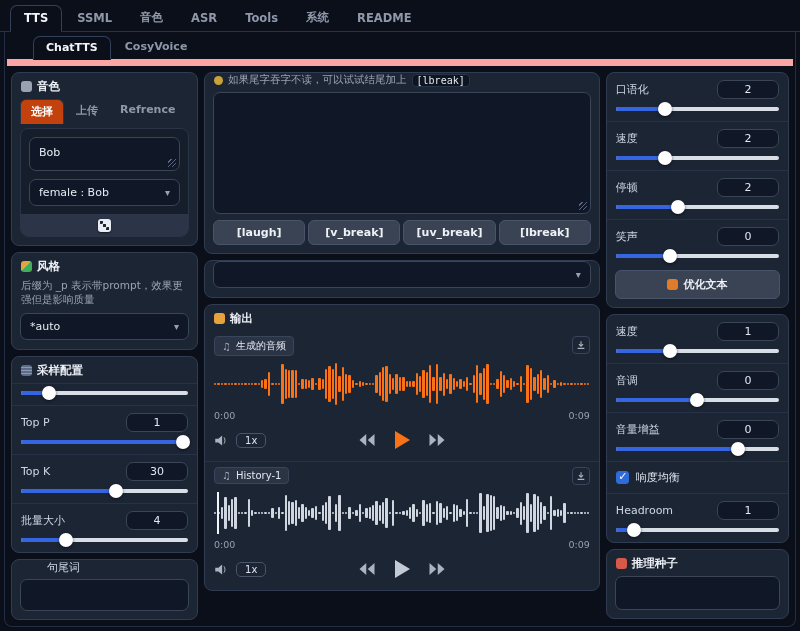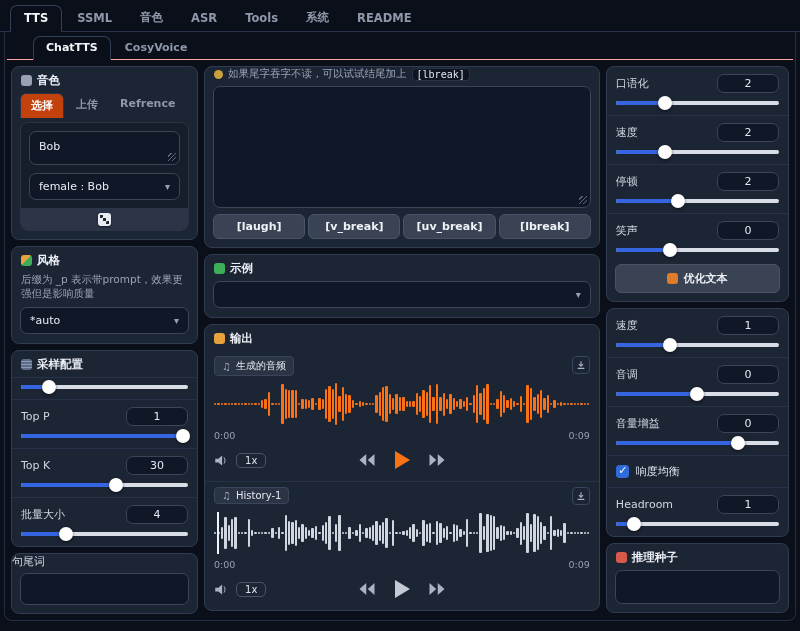--- a/index.html
+++ b/index.html
@@ -8,21 +8,21 @@
     background:#0b0f19;
     font-family:"DejaVu Sans","Liberation Sans",sans-serif;
     color:#e6eaf2;
     font-size:11px;
   }
   
   .topbar { display:flex; align-items:flex-end; gap:2px; padding:5px 10px 0; border-bottom:1px solid #28324a; }
   .ttab { padding:5px 13px 6px; font-size:11.5px; font-weight:600; color:#8f98ab; cursor:pointer; }
   .ttab.active { color:#f3f5f9; background:#0b0f19; border:1px solid #32405a; border-bottom:1px solid #0b0f19; border-radius:7px 7px 0 0; margin-bottom:-1px; }
   .outer { margin:0 4px; border:1px solid #232e45; border-top:none; border-radius:0 0 8px 8px; padding:0 2px 6px; }
-  .subbar { display:flex; align-items:center; gap:2px; padding:4px 26px 0; border-bottom:1px solid #fca5a5; }
+  .subbar { display:flex; align-items:flex-start; gap:2px; padding:4px 26px 0; border-bottom:7px solid #fca5a5; }
   .stab { padding:4px 12px 5px; font-size:11px; font-weight:600; color:#8f98ab; cursor:pointer; }
   .stab.active { color:#f3f5f9; border:1px solid #32405a; border-bottom:1px solid #0b0f19; border-radius:7px 7px 0 0; margin-bottom:-1px; }
   
   .cols { display:flex; gap:6px; padding:6px 4px 0; align-items:flex-start; }
   .col-l { width:190px; display:flex; flex-direction:column; gap:6px; }
   .col-m { width:402px; display:flex; flex-direction:column; gap:6px; }
   .col-r { width:186px; display:flex; flex-direction:column; gap:6px; }
   .card { background:#1c2534; border:1px solid #303c52; border-radius:8px; overflow:hidden; }
   .chead { display:flex; align-items:center; gap:5px; padding:6px 9px 5px; font-size:11.5px; font-weight:700; color:#eceff5; }
   .isq { width:11px; height:11px; border-radius:3px; flex:none; }
@@ -193,21 +193,21 @@
             <span class="sval">4</span>
             </div>
           <div class="strack">
               <div class="sfill" style="width: 27%;"></div>
               <div class="sthumb" style="left: 27%;"></div>
             </div>
         </div>
       </div>
 
       <div class="card">
-        <div style="padding:0 0 4px; color:#cfd6e2;">句尾词</div>
+        <div style="padding:0 0 4px; color:#cfd6e2;margin-left:35px;">句尾词</div>
         <div style="padding:0 8px 8px;">
           <div class="tinput" style="height:32px;">
             
           </div>
         </div>
 
       </div>
     </div>
 
     <div class="col-m">
@@ -225,24 +225,20 @@
         </div>
         <div class="btnrow">
           <div class="btn-sec">[laugh]</div>
           <div class="btn-sec">[v_break]</div>
           <div class="btn-sec">[uv_break]</div>
           <div class="btn-sec">[lbreak]</div>
         </div>
       </div>
 
       <div class="card">
-        <div class="chead">
-            <span class="isq i-example"></span>
-          <span>示例</span>
-          </div>
         <div style="padding:0 8px 9px;">
           <div class="dropdown">
             <span>&nbsp;</span>
               <span class="caret">▾</span>
           </div>
         </div>
       </div>
 
       <div class="card">
         <div class="chead">

